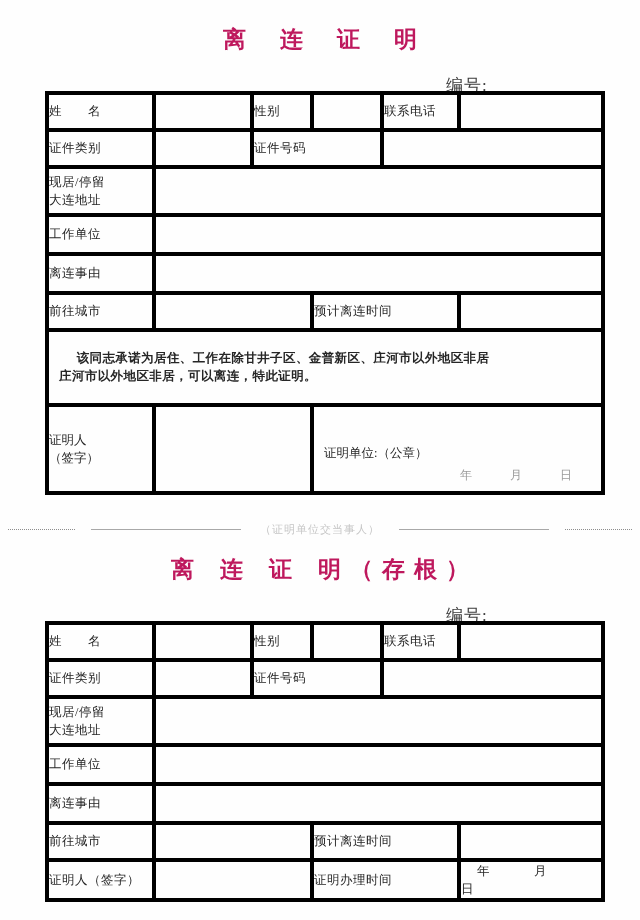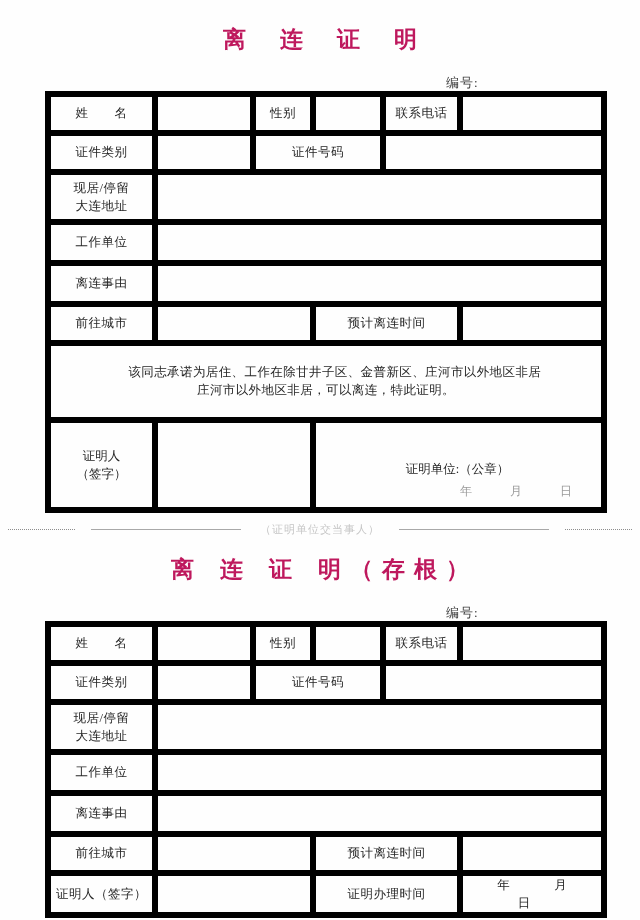--- a/index.html
+++ b/index.html
@@ -31,59 +31,60 @@
     color: #be185d;
     text-indent: 13px;
     font-family: "DejaVu Serif", "Liberation Serif", serif;
   }
   #title-main { position: absolute; left: 0; top: 24px; width: 640px; }
   #title-stub { position: absolute; left: 0; top: 554px; width: 640px; letter-spacing: 9px; text-indent: 9px; text-align: center; }
 
   
   .serial {
     position: absolute;
-    font-size: 13px;
+    font-size: 17px;
     color: #3a3a3a;
     letter-spacing: 1px;
   }
   #serial-main { left: 446px; top: 74px; }
   #serial-stub { left: 446px; top: 604px; }
 
   
   table.form {
     position: absolute;
     border-collapse: collapse;
     table-layout: fixed;
     background: #fefefe;
   }
   table.form td {
-    border: 6px solid #000000;
+    border: 4px solid #000000;
     font-size: 12.5px;
     color: #262626;
     padding: 0;
     vertical-align: middle;
-    text-align: center;
+    text-align: left;
     line-height: 1.45;
   }
   td.lbl {
     letter-spacing: 0.5px;
     color: #1f1f1f;
   }
   td.val { background: #fefefe; }
 
   #table-main { left: 45px; top: 91px; width: 556px; }
   #table-stub { left: 45px; top: 621px; width: 556px; }
 
   .stmt {
     text-align: left;
     padding: 7px 10px 8px 10px !important;
     font-size: 12.5px;
     line-height: 1.9;
     letter-spacing: 0.4px;
     color: #242424;
+    font-weight: bold;
   }
   .stmt .indent { display: inline; }
 
   .sign-cell {
     text-align: center;
     line-height: 2.35;
     font-size: 12.5px;
     margin-top: 14px;
   }
   .issuer-cell {

